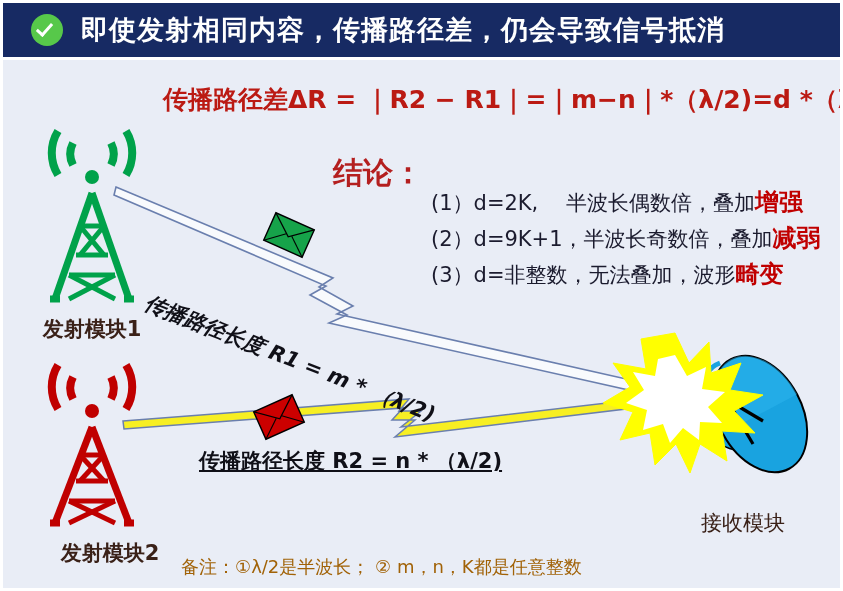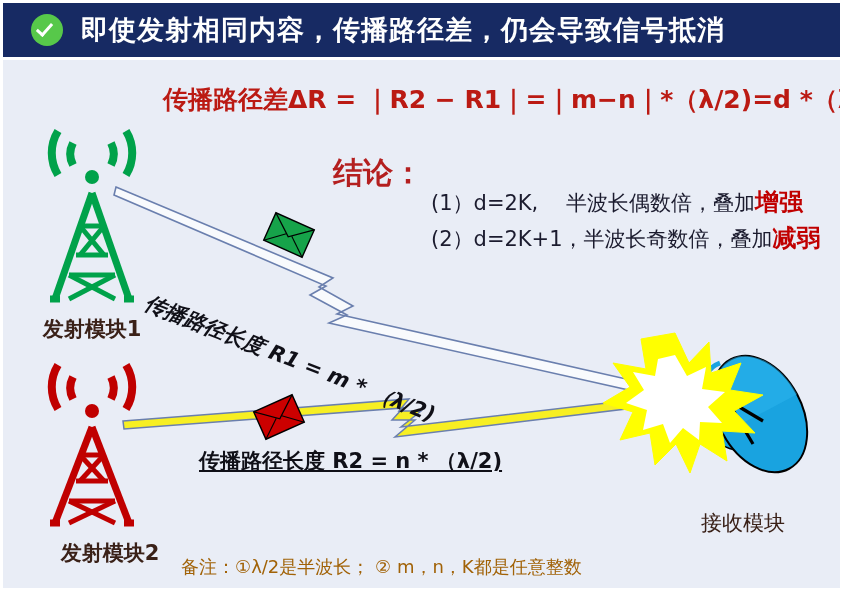--- a/index.html
+++ b/index.html
@@ -84,21 +84,24 @@
 
   <div id="formula">传播路径差ΔR = ｜R2 − R1｜=｜m−n｜*（λ/2)=d *（λ/2)</div>
 
   <div id="conclusion">
     <div class="head">结论：</div>
     <div class="lines">
       <div class="line">
         <span>(1）d=2K,　 半波长偶数倍，叠加</span><span class="em">增强</span>
       </div>
       <div class="line">
-        <span>(2）d=2K+1，半波长奇数倍，叠加</span><span class="em">减弱</span>
+        <span>(2）d=9K+1，半波长奇数倍，叠加</span><span class="em">减弱</span>
+      </div>
+      <div class="line">
+        <span>(3）d=非整数，无法叠加，波形</span><span class="em">畸变</span>
       </div>
     </div>
   </div>
 
   <svg width="843" height="591">
 
     <g>
       <polygon points="113,184 330,275 316,284 350,303 334,311 650,382 648,392 326,320 344,312 307,292 323,283 111,192" fill="#f8fafd" stroke="#6a7fae" stroke-width="1.6"></polygon>
     </g>
 

